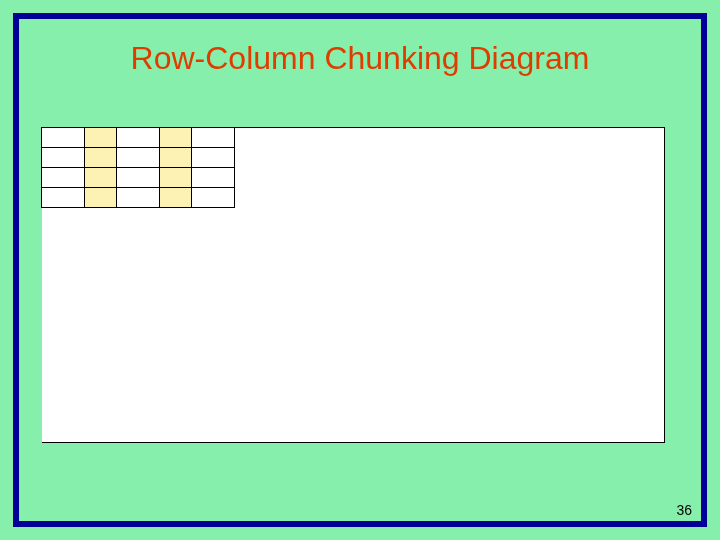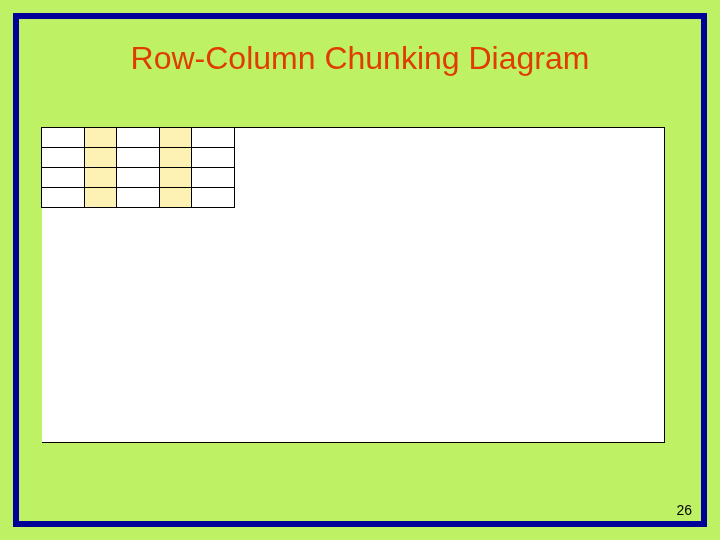--- a/index.html
+++ b/index.html
@@ -7,21 +7,21 @@
       width: 720px;
       height: 540px;
       background: #fff;
       font-family: Arial, Helvetica, sans-serif;
       position: relative;
     }
     .slide {
       width: 720px;
       height: 540px;
       position: relative;
-      background: #bef264;
+      background: #86efac;
     }
     .outer-border {
       position: absolute;
       top: 13px;
       left: 13px;
       right: 13px;
       bottom: 13px;
       border: 6px solid #000099;
     }
     .title {
@@ -105,14 +105,14 @@
         <td class="c1"></td>
         <td class="c2 hl"></td>
         <td class="c3"></td>
         <td class="c4 hl"></td>
         <td class="c5"></td>
       </tr>
     </tbody>
       </table>
   </div>
 
-  <div class="page-number">26</div>
+  <div class="page-number">36</div>
 </div>
 
 </body></html>

